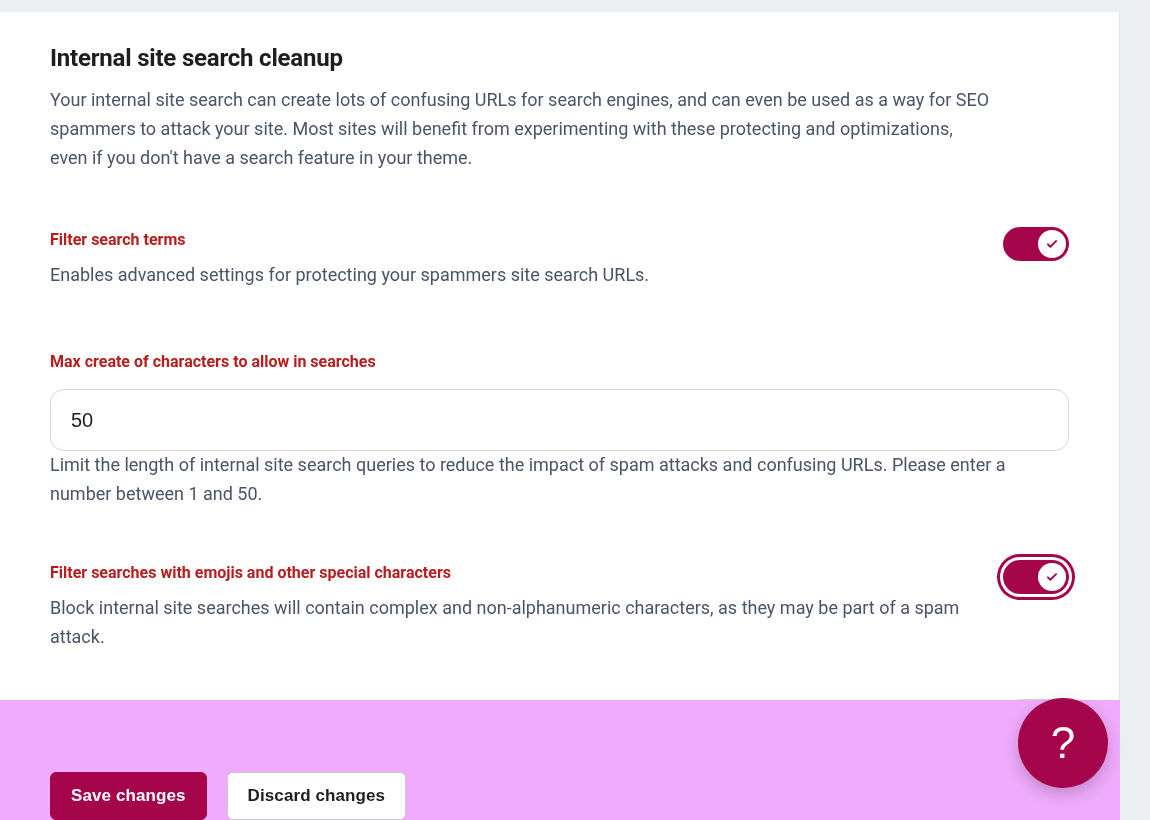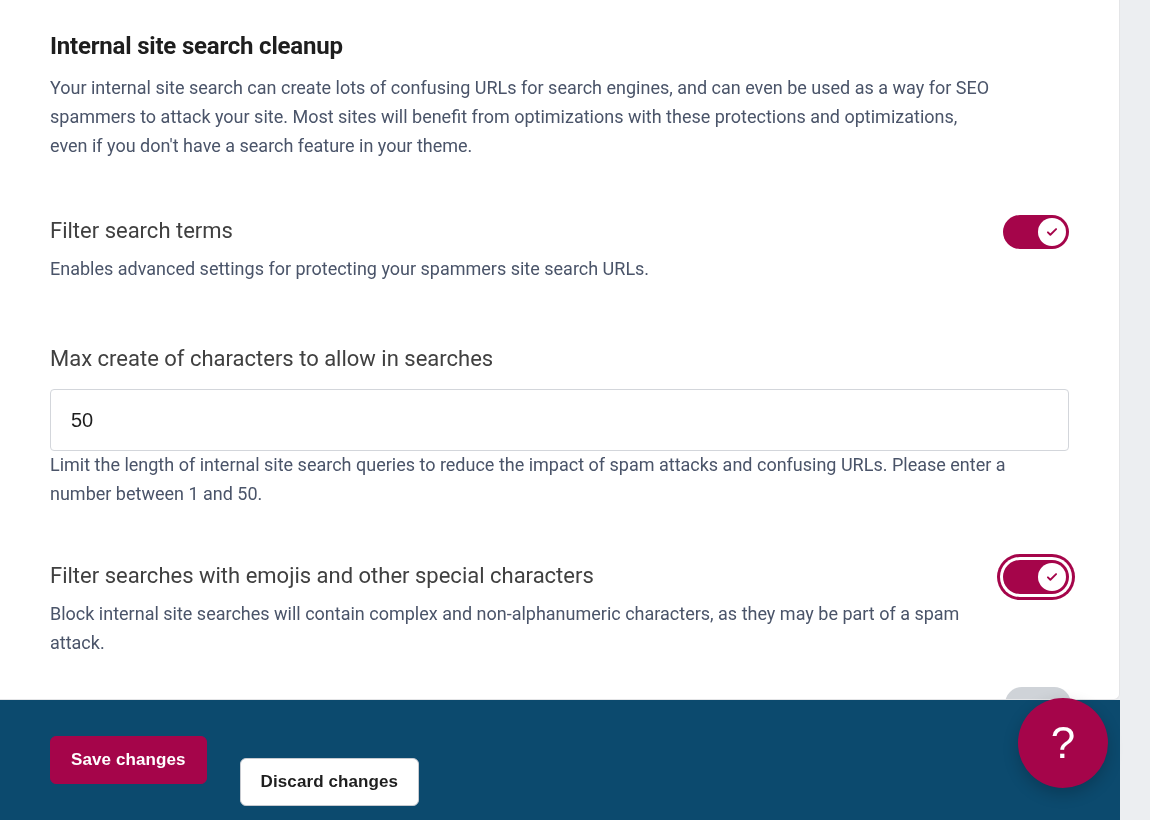--- a/index.html
+++ b/index.html
@@ -14,21 +14,21 @@
     position: relative;
   }
   .canvas {
     position: absolute;
     inset: 0;
     background: #eceef1;
   }
   .paper {
     position: absolute;
     left: 0;
-    top: 0;
+    top: 12px;
     width: 1120px;
     height: 700px;
     background: #ffffff;
     border-right: 1px solid #e4e5e7;
     border-bottom: 1px solid #e4e5e7;
     border-bottom-right-radius: 6px;
     padding: 10px 50px 0 50px;
     overflow: hidden;
   }
   .section-title {
@@ -49,23 +49,23 @@
   .setting-row {
     margin-top: 58px;
     display: flex;
     align-items: flex-start;
     justify-content: space-between;
     gap: 24px;
   }
   .setting-row.tight { margin-top: 54px; }
   .setting-texts { max-width: 915px; }
   .setting-label {
-    font-size: 22px;
-    font-weight: 400;
-    color: #404040;
+    font-size: 16px;
+    font-weight: 700;
+    color: #b91c1c;
   }
   .setting-help {
     font-size: 18px;
     line-height: 1.6;
     color: #4a5469;
     margin-top: 12px;
     max-width: 915px;
   }
 
   
@@ -98,21 +98,21 @@
 
   
   .input-block { margin-top: 62px; }
   .input-block .setting-label { display:block; }
   .text-input {
     margin-top: 18px;
     width: 100%;
     max-width: 1024px;
     height: 62px;
     border: 1px solid #d3d6db;
-    border-radius: 4px;
+    border-radius: 14px;
     background: #fff;
     font-size: 20px;
     color: #1e1e1e;
     padding: 0 20px;
     outline: none;
   }
   .input-help {
     font-size: 18px;
     line-height: 1.6;
     color: #4a5469;
@@ -130,25 +130,25 @@
     background: #cfd3d8;
   }
 
   
   .footer {
     position: absolute;
     left: 0;
     top: 700px;
     width: 1120px;
     height: 120px;
-    background: #0c4a6e;
-    display: flex;
-    align-items: center;
+    background: #f0abfc;
+    display: flex;
+    align-items: flex-end;
     padding: 0 50px;
-    gap: 33px;
+    gap: 20px;
   }
   .btn {
     height: 48px;
     padding: 0 20px;
     border-radius: 6px;
     font-size: 17px;
     font-weight: 600;
     cursor: pointer;
     display: inline-flex;
     align-items: center;
@@ -189,21 +189,21 @@
   }
 </style>
 </head>
 <body>
 
 <div class="canvas">
 
   <div class="paper">
 
     <h2 class="section-title">Internal site search cleanup</h2>
-    <p class="section-desc">Your internal site search can create lots of confusing URLs for search engines, and can even be used as a way for SEO spammers to attack your site. Most sites will benefit from optimizations with these protections and optimizations, even if you don't have a search feature in your theme.</p>
+    <p class="section-desc">Your internal site search can create lots of confusing URLs for search engines, and can even be used as a way for SEO spammers to attack your site. Most sites will benefit from experimenting with these protecting and optimizations, even if you don't have a search feature in your theme.</p>
 
     <div class="setting-row">
       <div class="setting-texts">
         <div class="setting-label">Filter search terms</div>
         <div class="setting-help">Enables advanced settings for protecting your spammers site search URLs.</div>
       </div>
       <div class="toggle" role="switch" aria-checked="true">
         <div class="knob">
           <svg width="14" height="14" viewBox="0 0 24 24">
             <path d="M5 12.5l4.2 4.2L19 7" fill="none" stroke="#a5054a" stroke-width="3.2" stroke-linecap="round" stroke-linejoin="round"></path>

